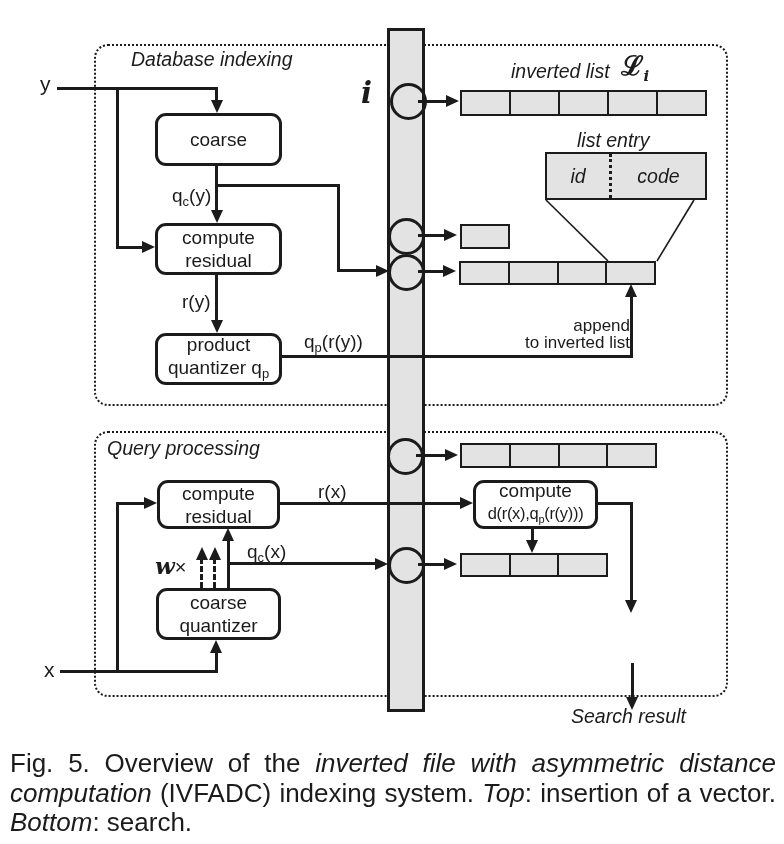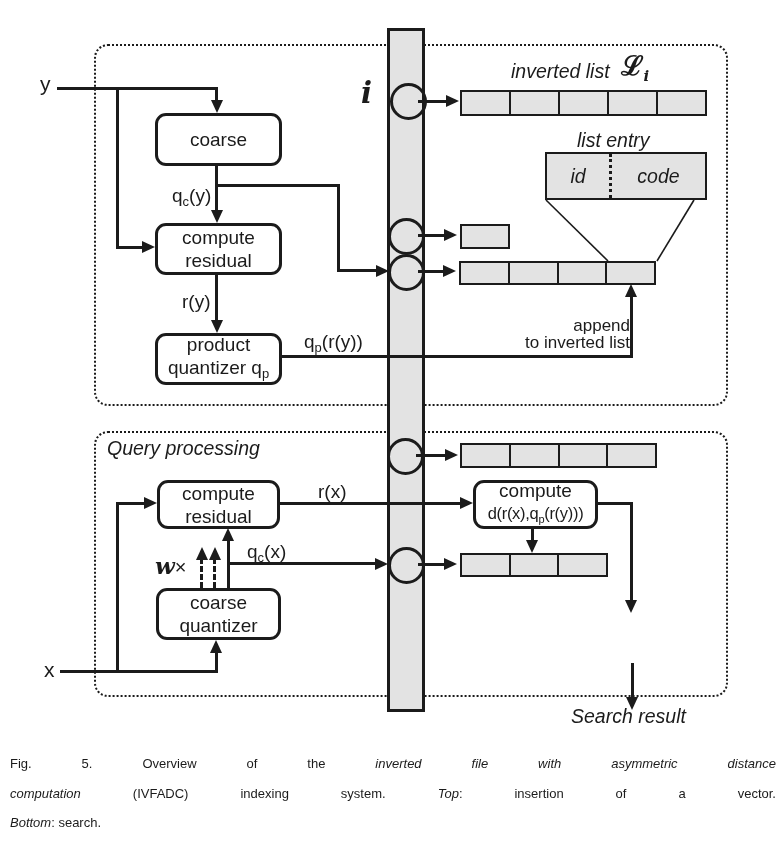--- a/index.html
+++ b/index.html
@@ -39,32 +39,33 @@
         border-bottom:13px solid #1b1b1b;z-index:4;}
   
   .lbl{font-size:19px;z-index:6;white-space:nowrap;}
   .it{font-style:italic;}
   .sub{font-size:13px;vertical-align:-4px;}
   .serifmath{font-family:"DejaVu Serif",serif;font-style:italic;font-weight:bold;}
   .title{font-style:italic;font-size:19.5px;text-align:center;z-index:6;}
   .script-l{font-family:"DejaVu Serif",serif;font-weight:bold;font-size:27px;line-height:27px;}
   .svglayer{position:absolute;left:0;top:0;z-index:3;pointer-events:none;}
   
-  .caption{font-size:13px;line-height:29.5px;z-index:6;}
+  .caption{font-size:26px;line-height:29.5px;z-index:6;}
   .cap-line{width:100%;}
   .cap-just{text-align:justify;text-align-last:justify;}
 </style>
 </head>
 <body>
 
 <div id="canvas">
 
 
   <div class="abs section" style="left:94px;top:44px;width:634px;height:362px;"></div>
   <div class="abs section" style="left:94px;top:431px;width:634px;height:266px;"></div>
+  <div class="abs section-label" style="left:131px;top:48px;">Database indexing</div>
   <div class="abs section-label" style="left:107px;top:437px;">Query processing</div>
 
   <div class="abs ifbar" style="left:387px;top:28px;width:38px;height:684px;"></div>
 
   <svg class="svglayer" width="784" height="844">
     <line x1="546" y1="200" x2="608" y2="261" stroke="#1b1b1b" stroke-width="1.6"></line>
     <line x1="694" y1="200" x2="657" y2="261" stroke="#1b1b1b" stroke-width="1.6"></line>
   </svg>
 
   <div class="abs lbl" style="left:40px;top:72px;font-size:21px;">y</div>

